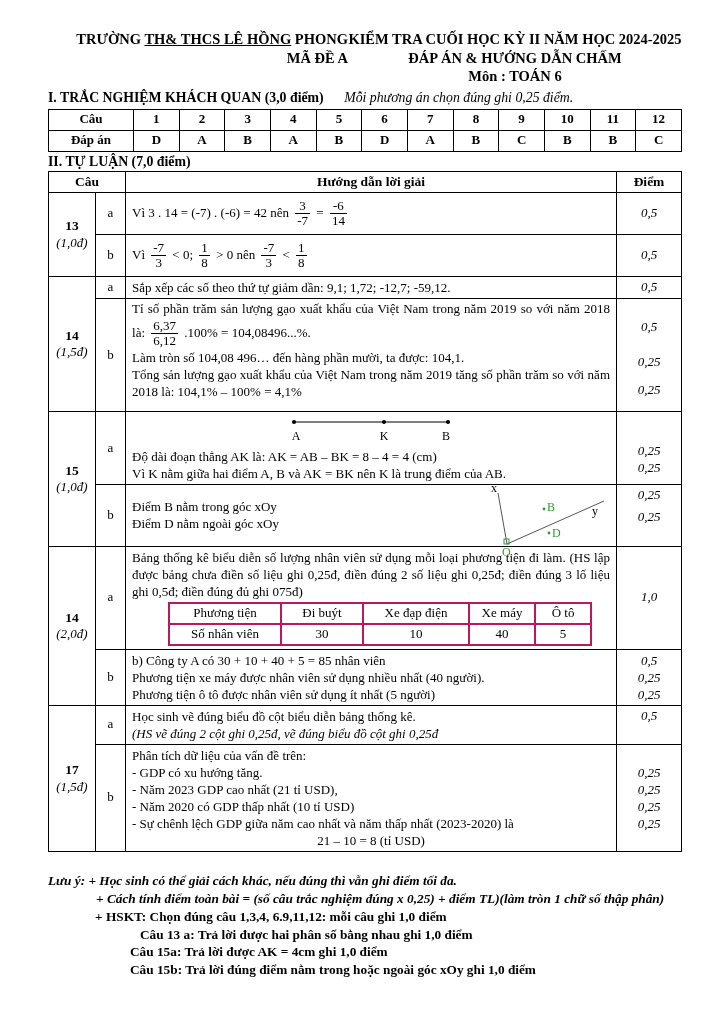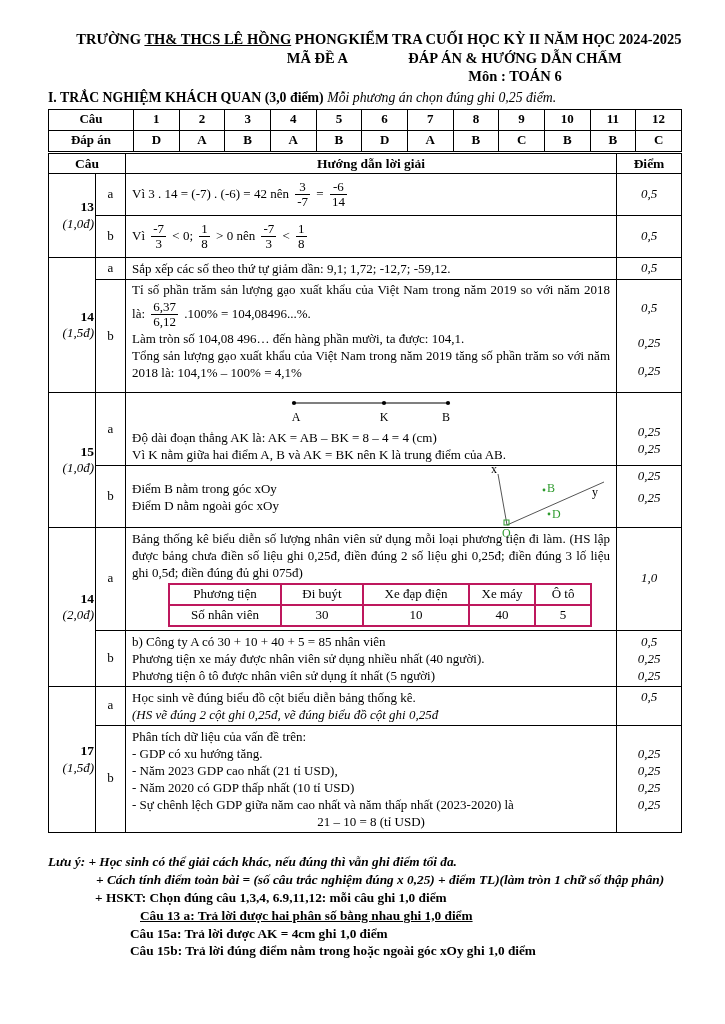--- a/index.html
+++ b/index.html
@@ -13,37 +13,37 @@
 
   
   .doc-header { display:flex; width:100%; }
   .header-left { width:300px; text-align:right; font-weight:bold; font-size:14.5px; line-height:1.28; }
   .header-right { flex:1; text-align:center; font-weight:bold; font-size:14.5px; line-height:1.28; }
   .u { text-decoration:underline; }
 
   
   .sec1-heading { margin-top:3px; font-size:13.8px; }
   .sec1-heading .t { font-weight:bold; }
-  .sec1-heading .n { font-style:italic; }
+  .sec1-heading .n { font-style:italic;margin-left:17px; }
   .sec2-heading { font-weight:bold; font-size:13.8px; margin-top:1px; }
 
   
   table { border-collapse:collapse; }
   .mcq-table { width:100%; table-layout:fixed; margin-top:2px; }
   .mcq-table td { border:1px solid #000; text-align:center; font-weight:bold; padding:1px 0; height:21px; }
   .mcq-table col.c-label { width:85px; }
 
   
   .essay-table { width:100%; table-layout:fixed; margin-top:1px; }
   .essay-table td { border:1px solid #000; padding:2px 6px; vertical-align:top; }
   .essay-table col.c-q { width:47px; }
   .essay-table col.c-sub { width:30px; }
   .essay-table col.c-score { width:65px; }
   .head-row td { font-weight:bold; text-align:center; font-size:13.5px; height:20px; padding:1px; }
-  .qcell { text-align:right; vertical-align:middle !important; padding:1px !important; }
+  .qcell { text-align:center; vertical-align:middle !important; padding:1px !important; }
   .qnum { font-weight:bold; font-size:13.5px; }
   .qpts { font-style:italic; }
   .subcell { text-align:center; vertical-align:middle !important; }
   .score-cell { font-style:italic; text-align:center; padding:2px 18px !important; }
   .score-mid { vertical-align:middle !important; }
   .vmid { vertical-align:middle !important; }
   .line { line-height:17px; }
   .just { text-align:justify; }
   .center { text-align:center; }
   .ital { font-style:italic; }
@@ -72,21 +72,21 @@
   .stats-table col.s2 { width:82px; }
   .stats-table col.s3 { width:106px; }
   .stats-table col.s4 { width:66px; }
   .stats-table col.s5 { width:56px; }
 
   
   .footer-notes { margin-top:20px; font-size:13.3px; line-height:1.35; }
   .note-bi { font-weight:bold; font-style:italic; }
   .indent48 { text-indent:48px; }
   .pl47 { padding-left:47px; }
-  .pl92 { padding-left:92px;text-decoration:underline; }
+  .pl92 { padding-left:92px; }
   .pl82 { padding-left:82px; }
   .note-b { font-weight:bold; }
 </style>
 </head>
 <body>
 
 <div class="page">
 
   <div class="doc-header">
     <div class="header-left">
@@ -148,20 +148,21 @@
       <td>A</td>
       <td>B</td>
       <td>C</td>
       <td>B</td>
       <td>B</td>
       <td>C</td>
     </tr>
   </tbody>
     </table>
 
+  <div class="sec2-heading">II. TỰ LUẬN (7,0 điểm)</div>
 
   <table class="essay-table">
     <colgroup>
         <col class="c-q">
         <col class="c-sub">
         <col>
         <col class="c-score">
       </colgroup>
     <tbody>
         <tr class="head-row">

